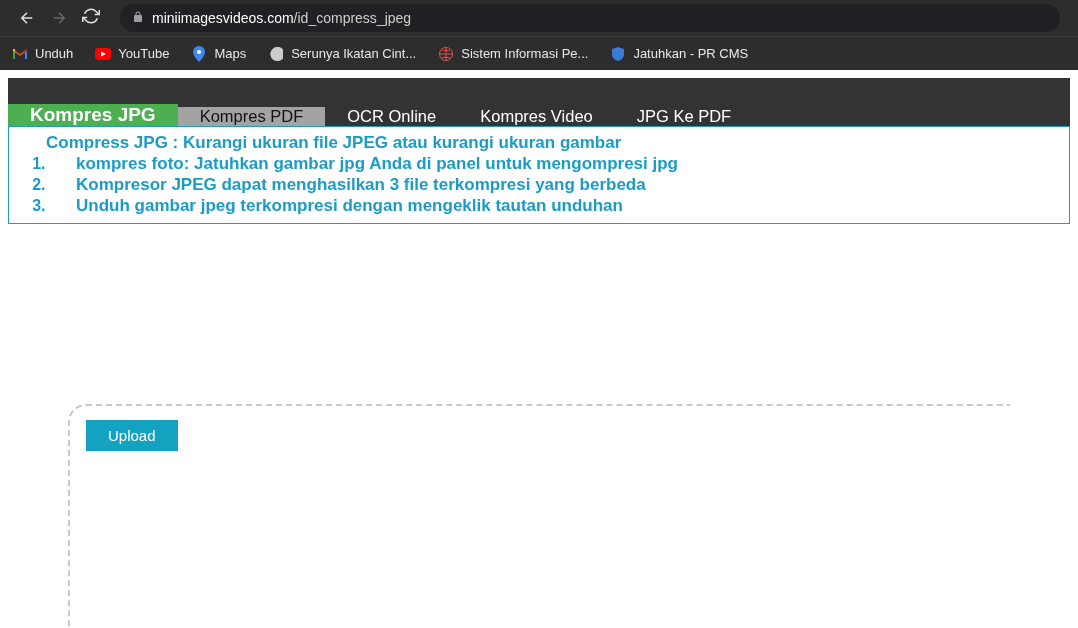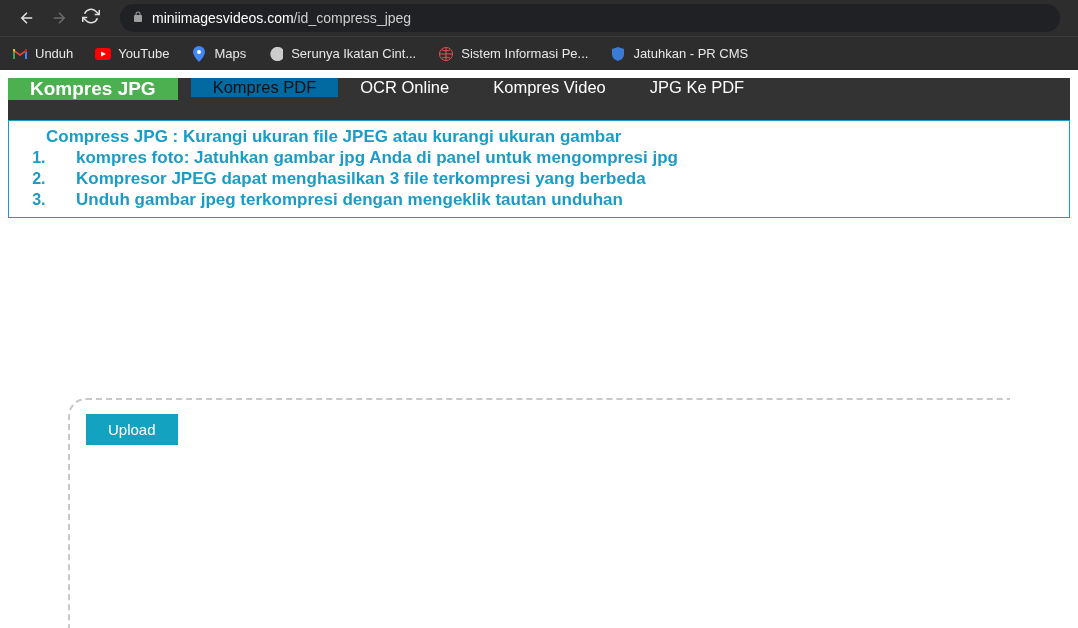--- a/index.html
+++ b/index.html
@@ -12,24 +12,24 @@
     .address-bar { flex: 1; background: #202124; border-radius: 16px; height: 28px; display: flex; align-items: center; padding: 0 12px; margin-left: 6px; gap: 8px; }
     .lock { color: #9e9e9e; font-size: 12px; }
     .url-text { color: #cfcfcf; font-size: 14px; }
     .url-text .domain { color: #fff; }
     
     .bookmarks { background: #2d2d2d; height: 34px; display: flex; align-items: center; padding: 0 12px; gap: 22px; border-top: 1px solid #3a3a3a; }
     .bm { display: flex; align-items: center; gap: 7px; color: #e8e8e8; font-size: 13px; cursor: pointer; }
     .bm-icon { width: 16px; height: 16px; display: flex; align-items: center; justify-content: center; font-size: 12px; }
     
     .page { padding: 8px; }
-    .navbar { background: #333333; display: flex; align-items: flex-start; height: 42px; width: 100%; }
+    .navbar { background: #333333; display: flex; align-items: flex-end; height: 48px; width: 100%; }
     .nav-item { padding: 0 22px; display: flex; align-items: center; font-size: 16.5px; color: #fff; cursor: pointer; white-space: nowrap; }
     .nav-item.active-green { background: #4CAF50; font-weight: bold; font-size: 19px; }
-    .nav-item.active-white { background: #0369a1; color: #111; margin-left: 13px; }
+    .nav-item.active-white { background: #a3a3a3; color: #111; }
     
     .info-box { border: 1px solid #1a9cc7; padding: 6px 14px 6px 23px; margin-top: 0; }
     .info-title { color: #1a9cc7; font-weight: bold; font-size: 17px; margin-left: 14px; margin-bottom: 1px; }
     .info-list { list-style: decimal; margin-left: 18px; }
     .info-list li { color: #1a9cc7; font-weight: bold; margin-bottom: 1px; padding-left: 26px; }
     .info-list li span { font-size: 17px; }
     
     .drop-area { margin: 180px 60px 0 60px; border: 2px dashed #c8c8c8; border-radius: 18px 0 0 0; border-right: none; border-bottom: none; padding: 14px 16px; min-height: 250px; }
     .upload-btn { background: #14a2c1; color: #fff; border: none; padding: 7px 22px; font-size: 15px; cursor: pointer; }
   </style>

